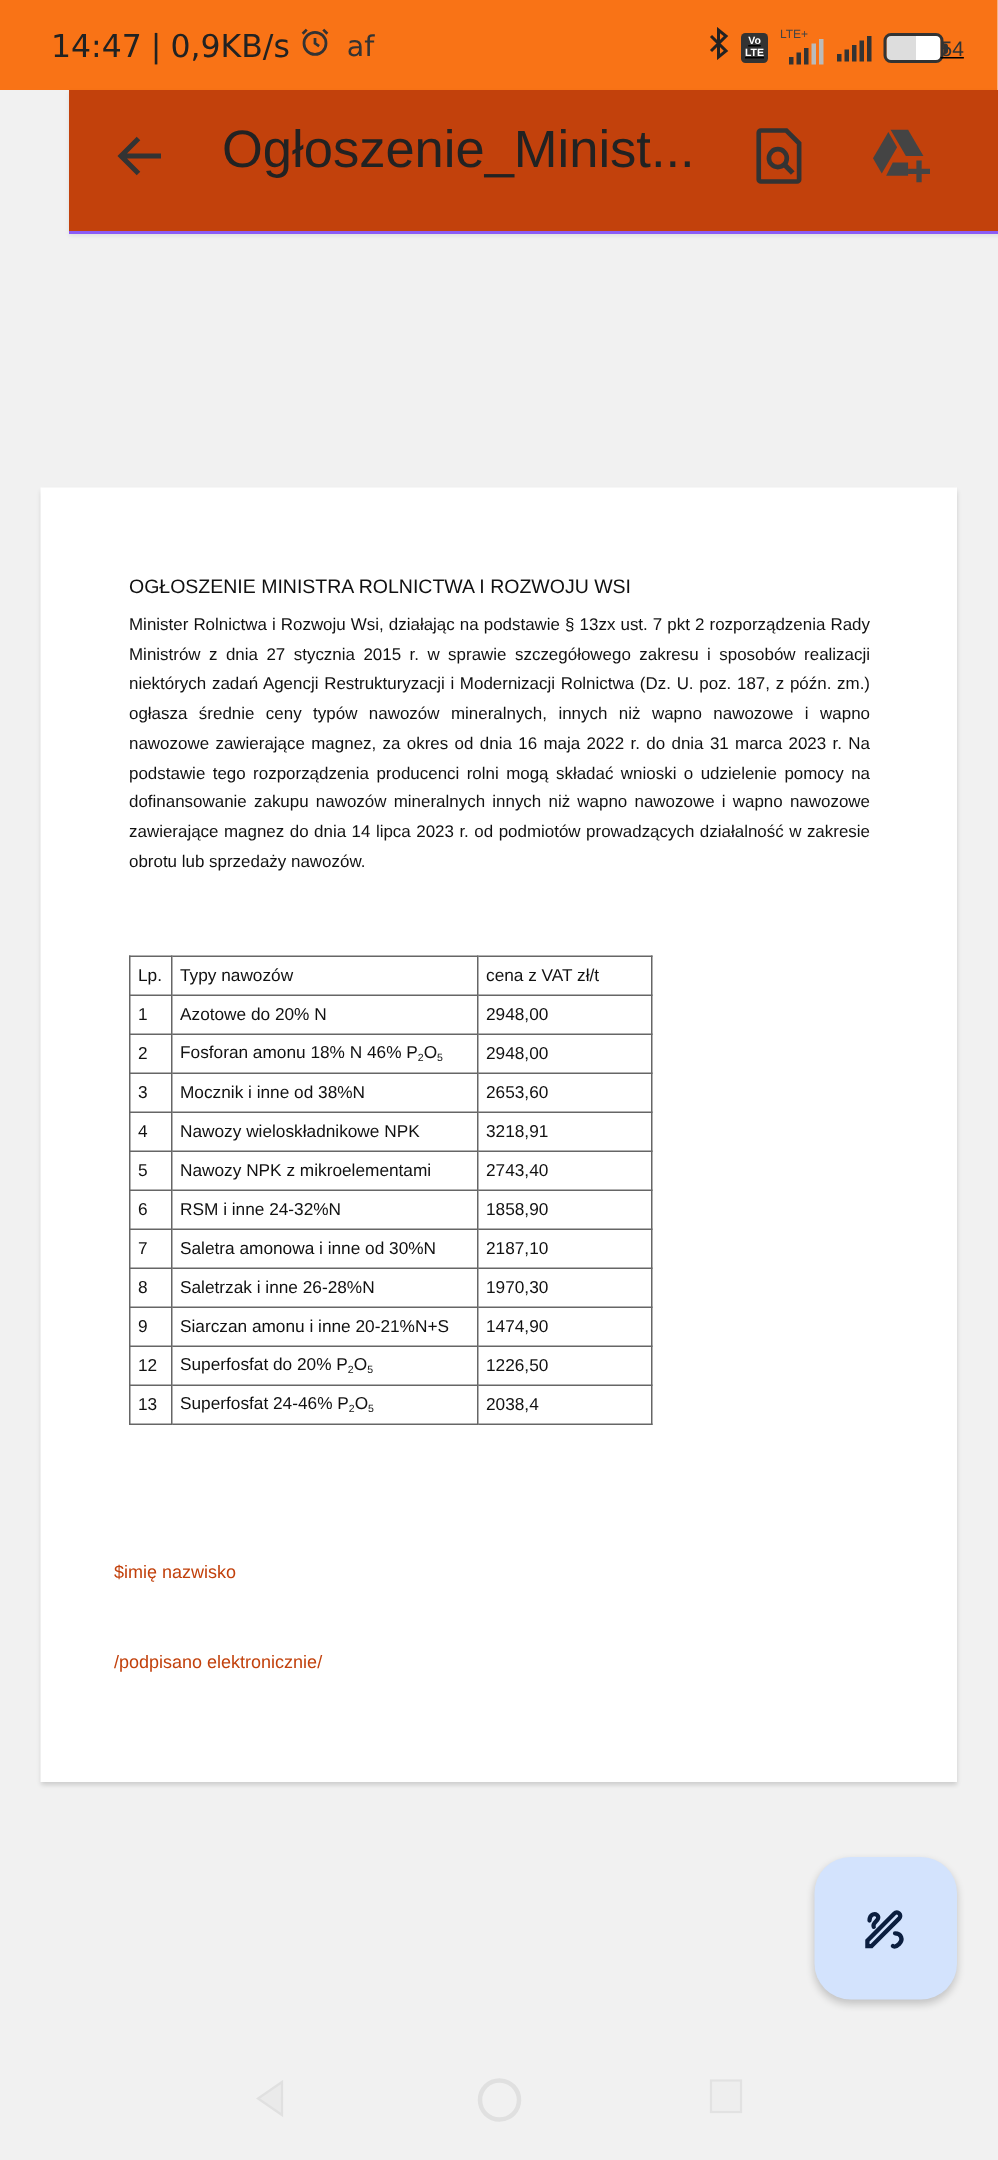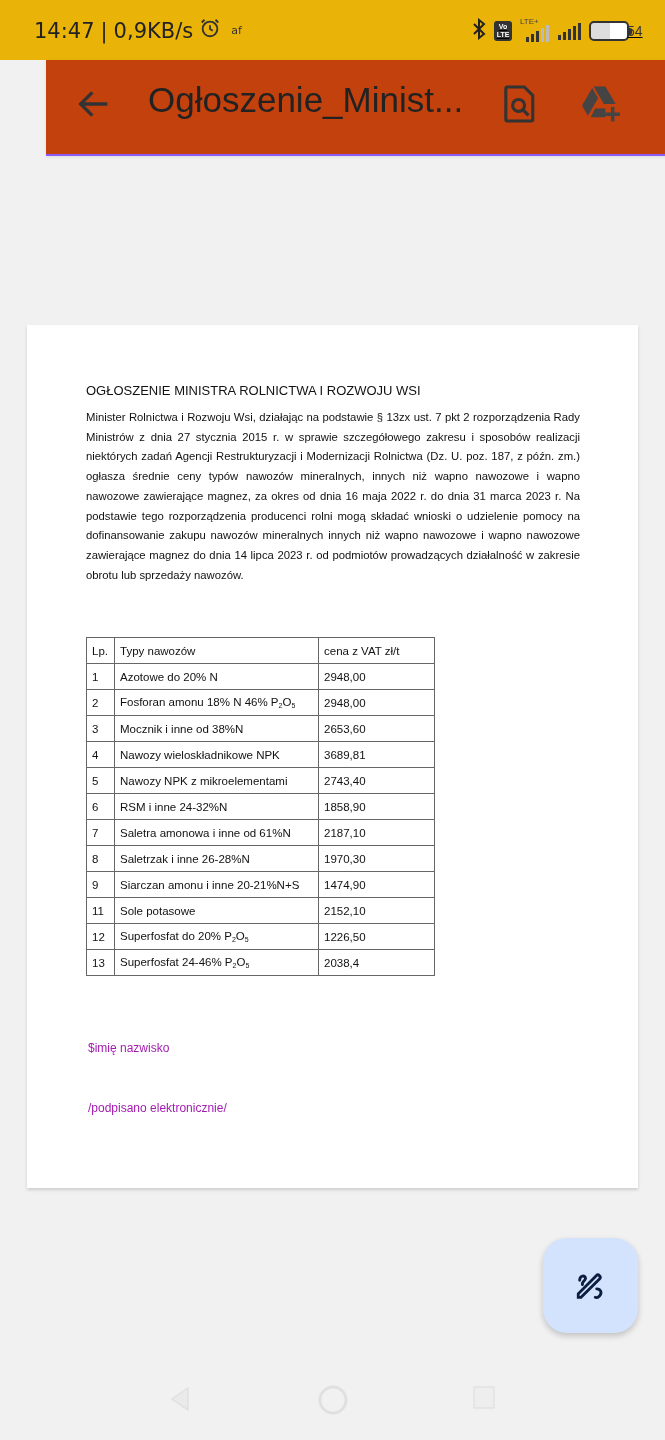--- a/index.html
+++ b/index.html
@@ -1,19 +1,19 @@
 <!DOCTYPE html>
 <html><head>
 <meta charset="utf-8">
 <style>
   * { box-sizing: border-box; margin: 0; padding: 0; }
   html, body { width: 665px; height: 1440px; overflow: hidden; background: #f1f1f1; font-family: "Liberation Sans", sans-serif; }
-  .status-bar { position: absolute; top: 0; left: 0; width: 665px; height: 60px; background: #eab308; }
+  .status-bar { position: absolute; top: 0; left: 0; width: 665px; height: 60px; background: #f97316; }
   .status-left { position: absolute; left: 34px; top: 17px; font-size: 21px; color: #222; display: flex; align-items: center; gap: 6px; font-family: "DejaVu Sans", sans-serif; }
-  .status-left .af { font-size: 11px; margin-left: 4px; color: #333; }
+  .status-left .af { font-size: 19px; margin-left: 4px; color: #333; }
   .status-right { position: absolute; right: 36px; top: 18px; display: flex; align-items: center; gap: 8px; text-decoration: underline; }
   .volte { background: #333; color: #fff; font-size: 7px; line-height: 8px; width: 18px; height: 20px; border-radius: 3px; text-align: center; padding-top: 2px; font-weight: bold; }
   .lte-wrap { position: relative; width: 30px; height: 22px; }
   .lte-label { position: absolute; top: -3px; left: 0; font-size: 8px; color: #444; }
   .bars { display: flex; align-items: flex-end; gap: 2px; height: 18px; }
   .bars span { width: 3px; background: #333; display: block; }
   .bars span.dim { background: #bbb; }
   .battery { width: 38px; height: 20px; border: 2px solid #333; border-radius: 5px; font-size: 14px; text-align: center; line-height: 16px; color: #333; position: relative; background: linear-gradient(to right, #ddd 54%, #fff 54%); padding-left: 36px; }
   .battery::after { content: ""; position: absolute; right: -5px; top: 5px; width: 3px; height: 7px; background: #333; border-radius: 0 2px 2px 0; }
 
@@ -26,21 +26,21 @@
   .doc-title { position: absolute; left: 59px; top: 58px; font-size: 13px; color: #111; }
   .paragraph { position: absolute; left: 59px; width: 494px; font-size: 11.3px; line-height: 19.7px; color: #111; text-align: justify; }
   .p1 { top: 83px; }
   .p2 { top: 265px; }
   table { position: absolute; left: 59px; top: 312px; border-collapse: collapse; font-size: 11.5px; color: #111; }
   td { border: 1px solid #666; height: 26px; padding: 0 5px; vertical-align: middle; }
   td.c0 { width: 28px; margin-left: 19px; }
   td.c1 { width: 204px; }
   td.c2 { width: 116px; }
   sub { font-size: 7px; vertical-align: -2px; }
-  .sig { position: absolute; left: 61px; font-size: 12px; color: #a21caf; }
+  .sig { position: absolute; left: 49px; font-size: 12px; color: #c2410c; }
   .sig1 { top: 716px; }
   .sig2 { top: 776px; }
 
   .fab { position: absolute; left: 543px; top: 1238px; width: 95px; height: 95px; border-radius: 24px; background: #d3e3fd; box-shadow: 0 3px 6px rgba(0,0,0,0.2); display: flex; align-items: center; justify-content: center; cursor: pointer; }
 
   .nav-bar { position: absolute; left: 0; top: 1360px; width: 665px; height: 80px; }
   .nav-btn { position: absolute; top: 25px; cursor: pointer; }
 </style>
 </head>
 <body>
@@ -142,51 +142,46 @@
           <td class="c2">2948,00</td>
         </tr>
         <tr>
           <td class="c0">3</td>
           <td class="c1"><span>Mocznik i inne od 38%N</span></td>
           <td class="c2">2653,60</td>
         </tr>
         <tr>
           <td class="c0">4</td>
           <td class="c1"><span>Nawozy wieloskładnikowe NPK</span></td>
-          <td class="c2">3689,81</td>
+          <td class="c2">3218,91</td>
         </tr>
         <tr>
           <td class="c0">5</td>
           <td class="c1"><span>Nawozy NPK z mikroelementami</span></td>
           <td class="c2">2743,40</td>
         </tr>
         <tr>
           <td class="c0">6</td>
           <td class="c1"><span>RSM i inne 24-32%N</span></td>
           <td class="c2">1858,90</td>
         </tr>
         <tr>
           <td class="c0">7</td>
-          <td class="c1"><span>Saletra amonowa i inne od 61%N</span></td>
+          <td class="c1"><span>Saletra amonowa i inne od 30%N</span></td>
           <td class="c2">2187,10</td>
         </tr>
         <tr>
           <td class="c0">8</td>
           <td class="c1"><span>Saletrzak i inne 26-28%N</span></td>
           <td class="c2">1970,30</td>
         </tr>
         <tr>
           <td class="c0">9</td>
           <td class="c1"><span>Siarczan amonu i inne 20-21%N+S</span></td>
           <td class="c2">1474,90</td>
-        </tr>
-        <tr>
-          <td class="c0">11</td>
-          <td class="c1"><span>Sole potasowe</span></td>
-          <td class="c2">2152,10</td>
         </tr>
         <tr>
           <td class="c0">12</td>
           <td class="c1"><span>Superfosfat do 20% P</span><sub>2</sub><span>O</span><sub>5</sub></td>
           <td class="c2">1226,50</td>
         </tr>
         <tr>
           <td class="c0">13</td>
           <td class="c1"><span>Superfosfat 24-46% P</span><sub>2</sub><span>O</span><sub>5</sub></td>
           <td class="c2">2038,4</td>

